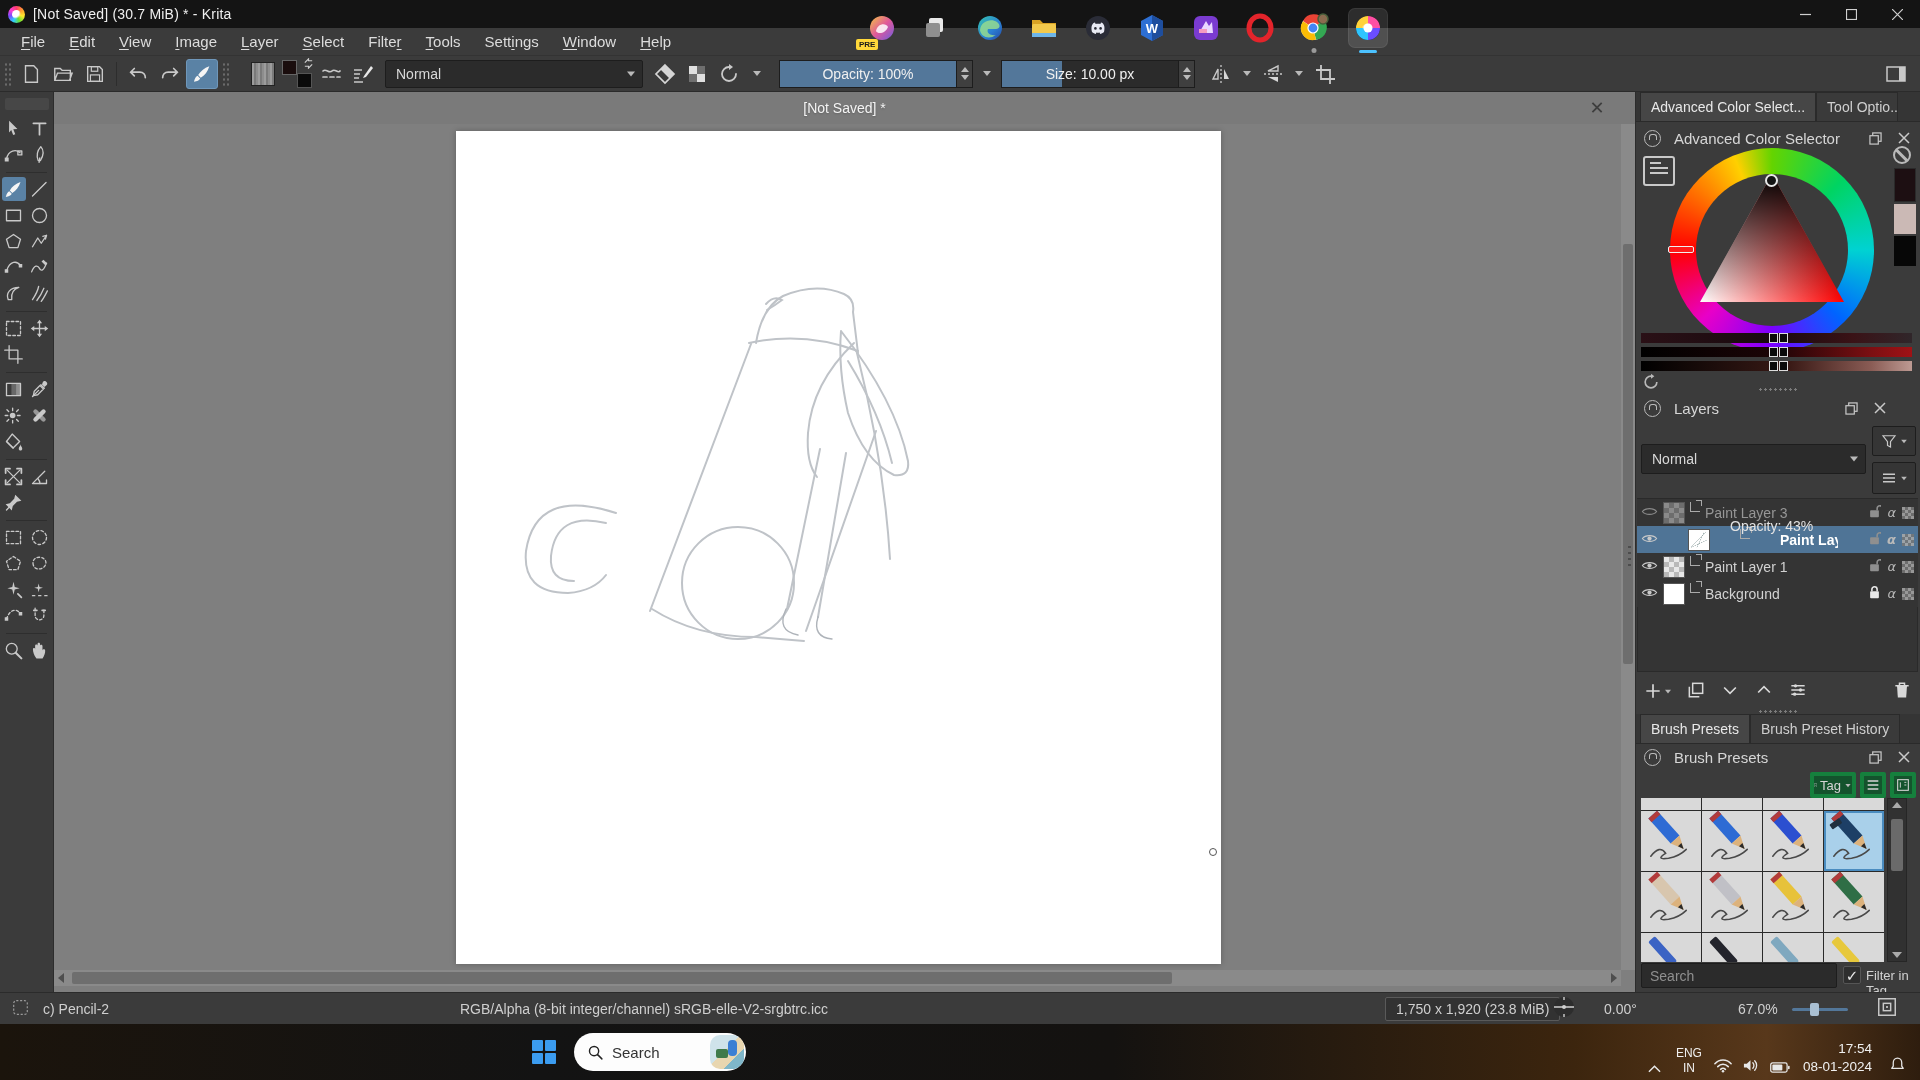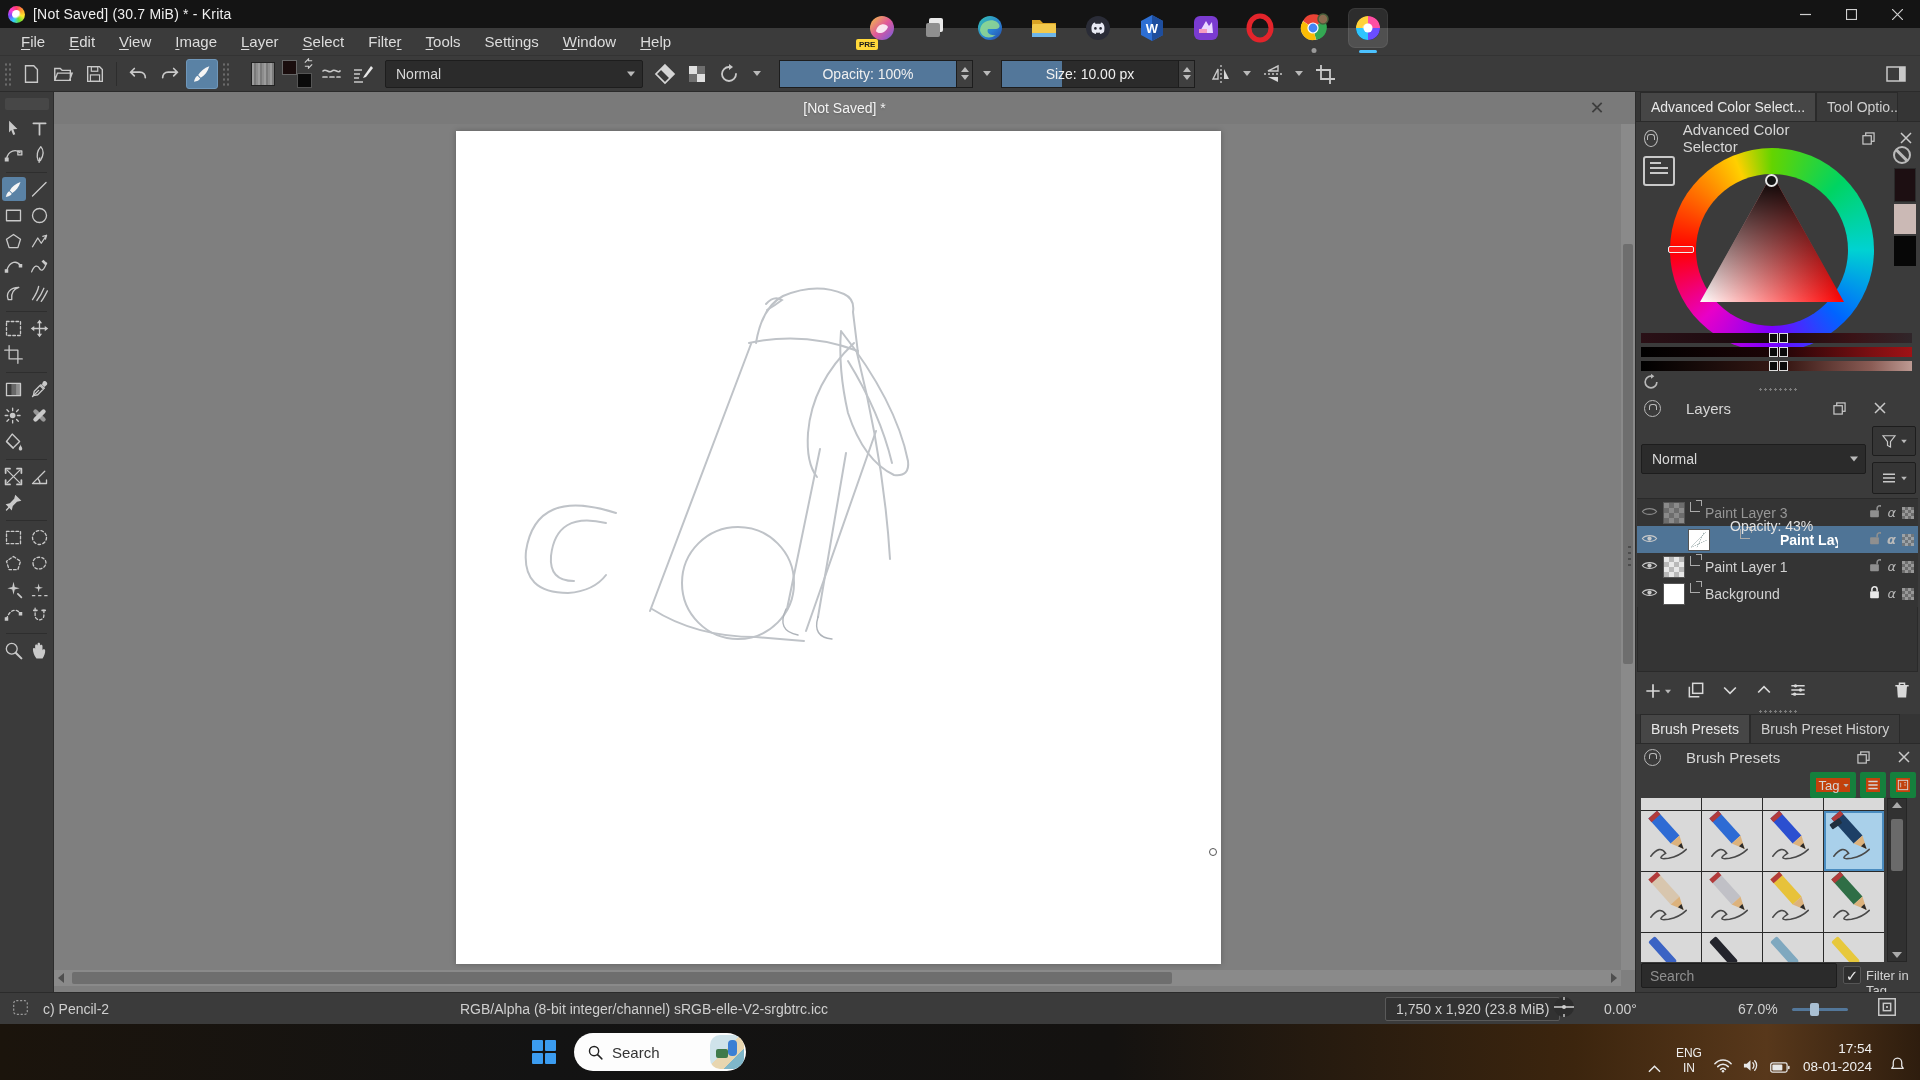--- a/index.html
+++ b/index.html
@@ -52,21 +52,21 @@
 #hthumb{position:absolute;left:18px;top:2px;width:1100px;height:12px;background:#6e6e6e;border-radius:2px}
 .sb-arr{position:absolute;top:3px;width:0;height:0;border-top:5px solid transparent;border-bottom:5px solid transparent}
 #vscroll{left:1621px;top:124px;width:14px;height:846px}
 #vthumb{position:absolute;left:2px;top:120px;width:10px;height:420px;background:#6e6e6e;border-radius:2px}
 .vdots{position:absolute;left:4px;top:300px;width:5px;height:26px;background:radial-gradient(circle,#4d4d4d 1.2px,transparent 1.5px);background-size:5px 6px}
 
 #rightpanel{left:1635px;top:92px;width:285px;height:900px;background:#3b3b3b;border-left:1px solid #2c2c2c}
 .dock-tabs{display:flex;height:30px;background:#353535;border-bottom:1px solid #2a2a2a}
 .dock-tab{padding:0 10px;display:flex;align-items:center;font-size:14px;color:#cfcfcf;border:1px solid #2a2a2a;border-bottom:none;background:#3a3a3a;white-space:nowrap;overflow:hidden}
 .dock-tab.active{background:#464646;color:#e8e8e8}
-.dock-header{height:28px;display:flex;align-items:center;gap:25px;padding:0 8px;color:#d6d6d6;font-size:15px}
+.dock-header{height:28px;display:flex;align-items:center;gap:13px;padding:0 8px;color:#d6d6d6;font-size:15px}
 .dock-header .sp{flex:1}
 .mini-btn{width:16px;height:16px;display:flex;align-items:center;justify-content:center;color:#c9c9c9}
 .lock-circ{width:17px;height:17px;border:1.5px solid #b9b9b9;border-radius:50%;display:flex;align-items:center;justify-content:center}
 .lock-circ:after{content:"";width:6px;height:5px;border:1.5px solid #b9b9b9;border-bottom:none;border-radius:3px 3px 0 0;margin-bottom:3px}
 .hgrip{height:6px;display:flex;align-items:center;justify-content:center}
 .hgrip span{width:40px;height:3px;background:radial-gradient(circle,#7c7c7c 1px,transparent 1.2px);background-size:5px 3px}
 
 #wheel{left:1670px;top:148px;width:204px;height:204px;border-radius:50%;background:conic-gradient(from 0deg,#64d400 0deg,#00d462 45deg,#00d2d2 90deg,#0064ff 135deg,#7b00ff 180deg,#e800c8 225deg,#ff0000 270deg,#ff8a00 315deg,#ffd000 338deg,#64d400 360deg)}
 #wheel .hole{position:absolute;left:26px;top:26px;width:152px;height:152px;border-radius:50%;background:#3b3b3b}
 #hue-marker{left:1668px;top:246px;width:26px;height:7px;background:#ff1a1a;border:1.5px solid #f0f0f0;border-radius:2px}
@@ -96,21 +96,21 @@
  linear-gradient(115deg,transparent 54%,#9aa 56%,transparent 58%),
  linear-gradient(155deg,transparent 64%,#9aa 66%,transparent 68%)}
 .layer-name{flex:1;overflow:hidden;white-space:nowrap}
 .lr-icons{display:flex;gap:6px;align-items:center;font-size:13px;color:#b9b9b9}
 .alpha-g{font-family:"DejaVu Sans",sans-serif;font-style:italic}
 .mini-check{width:12px;height:12px;background:conic-gradient(#777 0 25%,#aaa 0 50%,#777 0 75%,#aaa 0) 0 0/6px 6px;opacity:.85}
 .corner-glyph{width:10px;height:10px;border-left:1.5px solid #aaa;border-bottom:1.5px solid #aaa;transform:translateY(-6px);flex:none;position:relative}
 .corner-glyph:after{content:"";position:absolute;right:-2px;top:-2px;width:5px;height:5px;border-top:1.5px solid #aaa;border-right:1.5px solid #aaa}
 .lay-btnrow{left:1637px;top:676px;width:281px;height:30px;display:flex;align-items:center;gap:14px;padding:0 6px;color:#d9d9d9}
 
-.bp-toolbtn{height:26px;border:6px solid #15803d;background:#c2410c;border-radius:2px;display:flex;align-items:center;justify-content:center;color:#d5d5d5}
+.bp-toolbtn{height:26px;border:4px solid #15803d;background:#14532d;border-radius:2px;display:flex;align-items:center;justify-content:center;color:#d5d5d5}
 #brushgrid{left:1641px;top:798px;width:243px;height:164px;display:grid;grid-template-columns:repeat(4,1fr);gap:1px;background:#2a2a2a;overflow:hidden}
 .bcell{background:#d9d9d9;position:relative;overflow:hidden}
 .bcell.sel{background:#a9d0ea;outline:2px solid #4a8cc0;outline-offset:-2px;z-index:2}
 #bscroll{left:1887px;top:798px;width:20px;height:164px;background:#313131;border:1px solid #262626}
 #bscroll .thumb{position:absolute;left:3px;top:20px;width:12px;height:52px;background:#6a6a6a;border-radius:2px}
 .tri-up{width:0;height:0;border-left:5px solid transparent;border-right:5px solid transparent;border-bottom:6px solid #aaa}
 .tri-dn{width:0;height:0;border-left:5px solid transparent;border-right:5px solid transparent;border-top:6px solid #aaa}
 .search-input{left:1641px;top:963px;width:196px;height:25px;background:#2b2b2b;border:1px solid #1d1d1d;border-radius:2px;color:#ddd;padding:0 8px;font-size:14px;font-family:inherit}
 .search-input::placeholder{color:#8f8f8f}
 .cbx{left:1843px;top:966px;width:18px;height:18px;background:#2e2e2e;border:1px solid #555;border-radius:2px;color:#e8e8e8;font-size:15px;line-height:17px;text-align:center}

